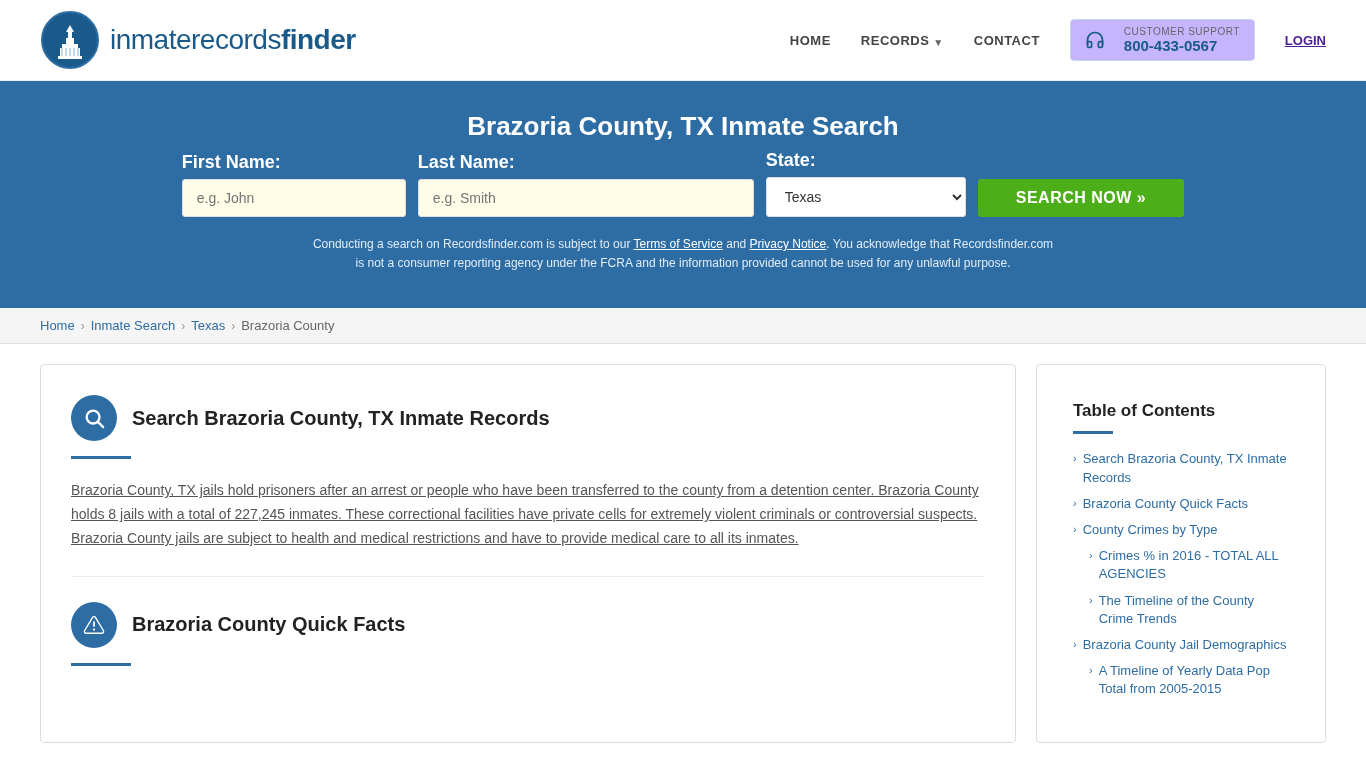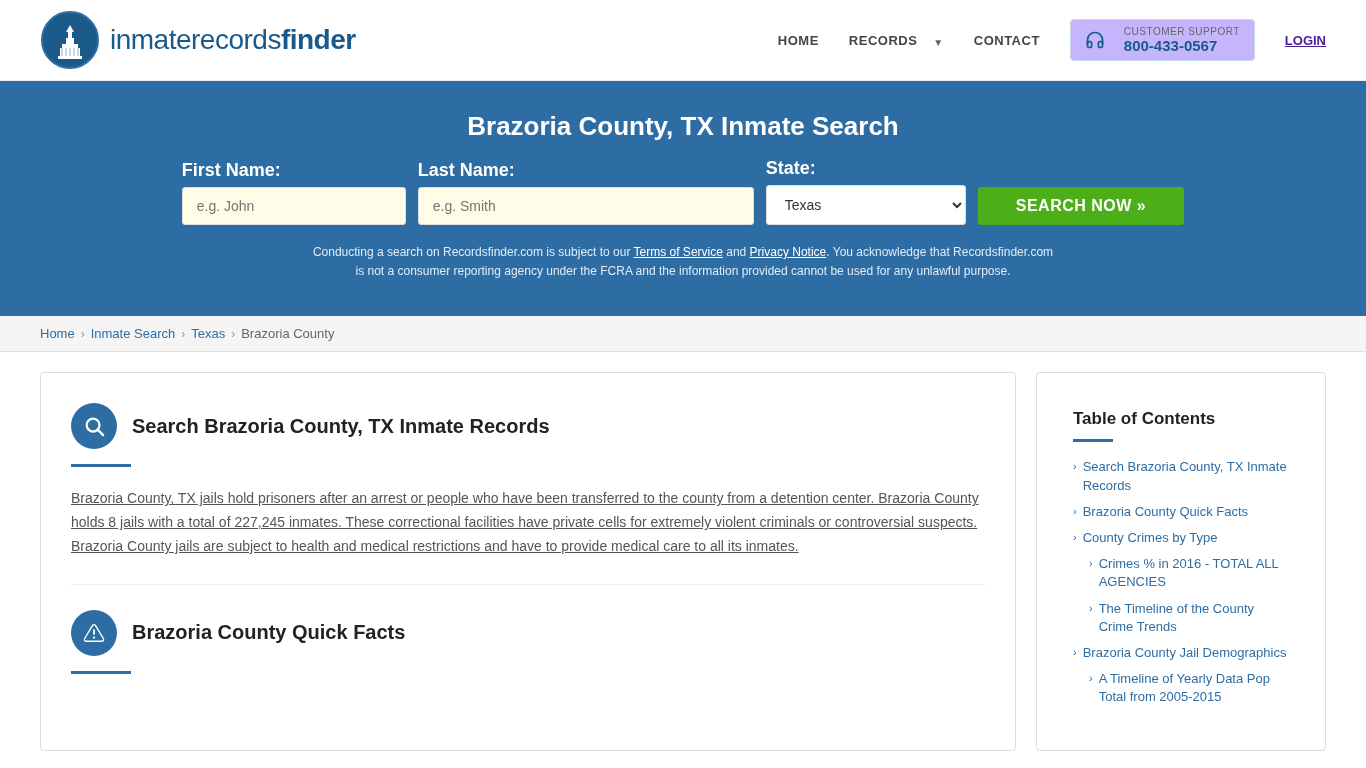--- a/index.html
+++ b/index.html
@@ -43,21 +43,21 @@
       font-weight: 700;
       color: #444;
       text-transform: uppercase;
       letter-spacing: 0.5px;
       cursor: pointer;
       text-decoration: none;
     }
     .nav-records {
       display: flex;
       align-items: flex-end;
-      gap: 16px;
+      gap: 4px;
     }
     .customer-support {
       display: flex;
       align-items: center;
       gap: 19px;
       background: #c4b5fd;
       border: 1px solid #c5d8ea;
       border-radius: 4px;
       padding: 6px 14px;
     }
@@ -79,21 +79,21 @@
     
     .hero {
       background: #2e6da4;
       padding: 30px 40px 35px;
       text-align: center;
     }
     .hero h1 {
       color: #fff;
       font-size: 26px;
       font-weight: 700;
-      margin-bottom: 16px;
+      margin-bottom: 8px;
     }
     .search-form {
       display: flex;
       align-items: flex-end;
       gap: 12px;
       justify-content: center;
       margin-bottom: 18px;
     }
     .form-field {
       display: flex;

